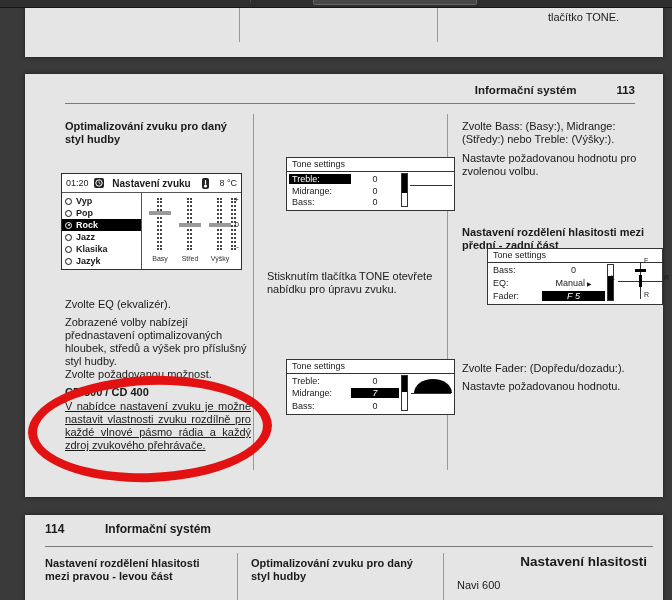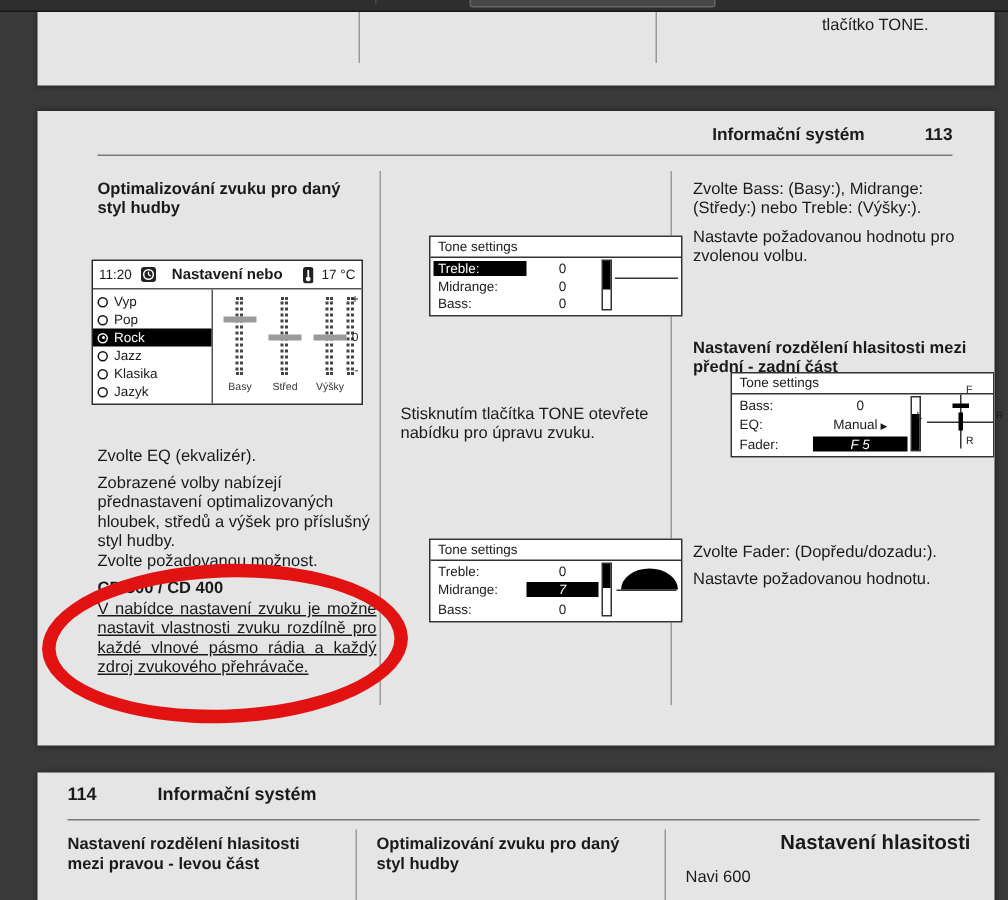--- a/index.html
+++ b/index.html
@@ -24,21 +24,21 @@
   .m-head { position:absolute; top:10px; right:28px; display:flex; gap:40px; font-size:11.5px; font-weight:bold; }
 
   
   .screen { position:absolute; left:36px; top:99px; width:181px; height:97px; border:1px solid #2e2e2e; background:#fff; }
   .scr-head { position:absolute; top:0; left:0; right:0; height:19px; border-bottom:1px solid #555; }
   .scr-time { position:absolute; left:4px; top:4px; font-size:9px; }
   .scr-clock { position:absolute; left:32px; top:4px; }
   .scr-title { position:absolute; left:0; right:0; top:4px; text-align:center; font-size:10px; font-weight:bold; }
   .scr-temp-ic { position:absolute; right:32px; top:4px; }
   .scr-temp { position:absolute; right:4px; top:4px; font-size:9px; }
-  .scr-list { position:absolute; left:0; top:19px; width:80px; bottom:0; border-right:1px solid #555; display:flex; flex-direction:column; padding:2px 0; }
+  .scr-list { position:absolute; left:0; top:19px; width:80px; bottom:0; border-right:1px solid #555; display:flex; flex-direction:column; padding:2px 0;font-weight:bold; }
   .opt { flex:1; display:flex; align-items:center; gap:4px; padding-left:3px; font-size:9px; }
   .radio { width:7px; height:7px; border:1px solid #111; border-radius:50%; flex:none; position:relative; background:#fff; }
   .opt.sel { background:#000; color:#fff; }
   .opt.sel .radio { border-color:#fff; background:#000; }
   .opt.sel .radio::after { content:""; position:absolute; inset:1.5px; background:#fff; border-radius:50%; }
   .scr-sliders { position:absolute; left:81px; top:19px; right:0; bottom:0; }
   .track { position:absolute; top:5px; height:52px; width:5px; border-left:2px dotted #444; border-right:2px dotted #444; }
   .handle { position:absolute; width:22px; height:4px; background:#9a9a9a; }
   .scale-lbl { position:absolute; right:2px; font-size:8px; line-height:8px; }
   .sl-name { position:absolute; top:62px; width:30px; text-align:center; font-size:7px; color:#333; }
@@ -97,33 +97,33 @@
       <span>113</span>
     </div>
     <div class="hrule" style="left:40px; right:28px; top:29px;"></div>
     <div class="vdiv" style="left:228px; top:40px; height:356px;"></div>
     <div class="vdiv" style="left:422px; top:40px; height:356px;"></div>
 
     <div class="p b" style="left:40px; top:46px; width:180px;">Optimalizování zvuku pro daný styl hudby</div>
 
     <div class="screen">
       <div class="scr-head">
-        <span class="scr-time">11:20</span>
+        <span class="scr-time">01:20</span>
         <svg class="scr-clock" width="10" height="10">
             <rect width="10" height="10" rx="2" fill="#222"></rect>
             <circle cx="5" cy="5" r="3.2" fill="none" stroke="#fff" stroke-width="1"></circle>
             <path d="M5 3.2 V5 L6.5 6" stroke="#fff" fill="none" stroke-width="0.8"></path>
           </svg>
-        <span class="scr-title">Nastavení nebo</span>
+        <span class="scr-title">Nastavení zvuku</span>
         <svg class="scr-temp-ic" width="7" height="11">
             <rect width="7" height="11" rx="2" fill="#222"></rect>
             <line x1="3.5" y1="2" x2="3.5" y2="6.5" stroke="#fff" stroke-width="1.2"></line>
             <circle cx="3.5" cy="8" r="1.6" fill="#fff"></circle>
           </svg>
-        <span class="scr-temp">17 °C</span>
+        <span class="scr-temp">8 °C</span>
       </div>
       <div class="scr-list">
         <div class="opt">
             <span class="radio"></span>
             <span>Vyp</span>
           </div>
         <div class="opt">
             <span class="radio"></span>
             <span>Pop</span>
           </div>

